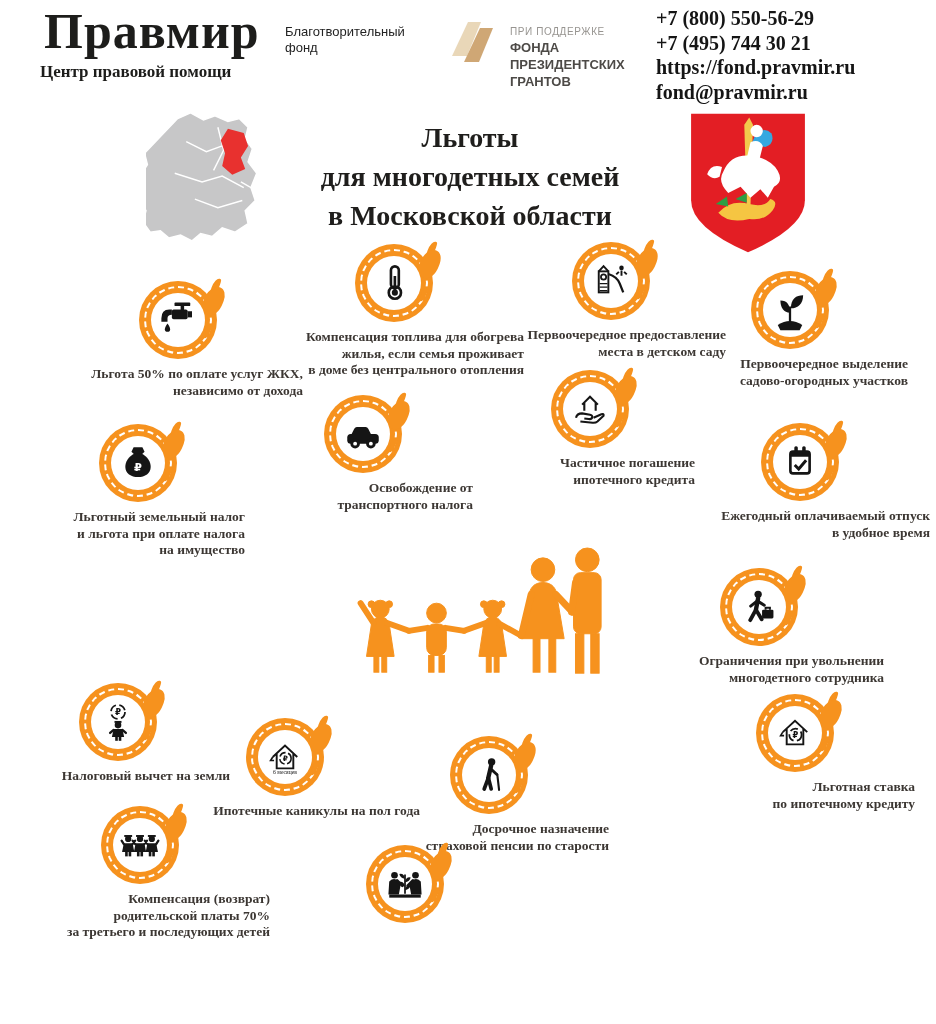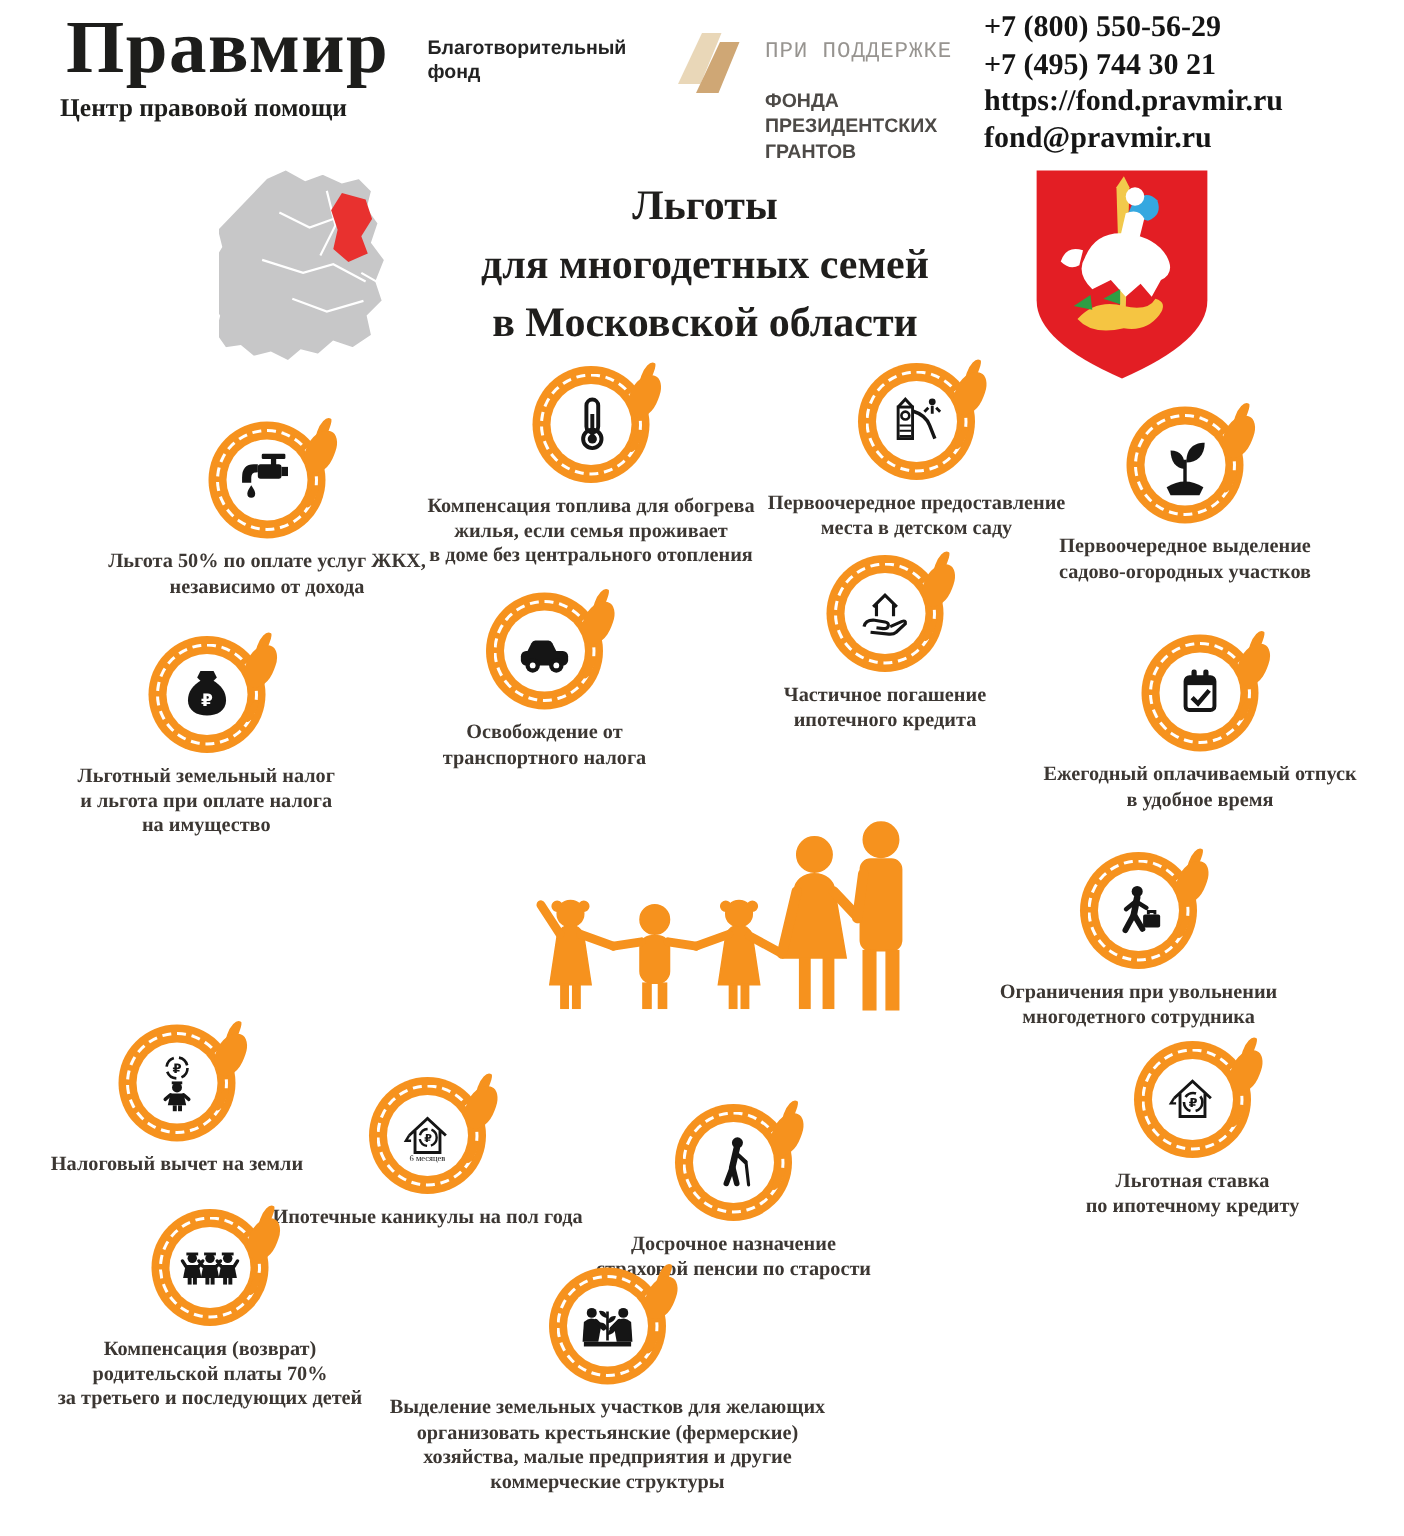--- a/index.html
+++ b/index.html
@@ -3,35 +3,35 @@
 <meta charset="utf-8">
 <style>
   html,body{margin:0;padding:0;background:#ffffff;}
   #canvas{position:relative;width:936px;height:1024px;background:#fff;overflow:hidden;
           font-family:"Liberation Serif",serif;color:#3c3733;}
 
   
   .brand-name{position:absolute;left:44px;top:2px;font-size:50px;font-weight:600;color:#1d1d1b;letter-spacing:1px;}
   .brand-sub{position:absolute;left:40px;top:62px;font-size:17px;font-weight:700;color:#1d1d1b;}
   .fund-label{position:absolute;left:285px;top:24px;font-family:"Liberation Sans",sans-serif;
-              font-size:13px;font-weight:700;color:#232323;white-space:pre-line;line-height:1.25;}
+              font-size:13px;font-weight:400;color:#232323;white-space:pre-line;line-height:1.25;}
   .grant{position:absolute;left:448px;top:14px;display:flex;gap:10px;}
   .grant-text{font-family:"Liberation Sans",sans-serif;padding-top:12px;}
-  .grant-pre{font-size:15px;color:#979490;letter-spacing:.6px;margin-bottom:16px;font-family:Liberation Mono, monospace;}
+  .grant-pre{font-size:10px;color:#979490;letter-spacing:.6px;margin-bottom:3px;}
   .grant-name{font-size:13px;font-weight:700;color:#4d4a47;line-height:1.3;white-space:pre-line;}
   .contacts{position:absolute;left:656px;top:6px;font-size:20px;font-weight:700;color:#151515;line-height:1.23;}
 
   
   .main-title{position:absolute;left:250px;top:118px;width:440px;text-align:center;
               font-size:28px;font-weight:700;color:#1f1e1c;line-height:1.4;white-space:pre-line;}
   .map-wrap{position:absolute;left:146px;top:110px;}
   .arms-wrap{position:absolute;left:686px;top:110px;}
 
   
-  .benefit{position:absolute;text-align:center;}
+  .benefit{position:absolute;text-align:right;}
   .badge{position:relative;width:78px;height:78px;margin:0 auto;}
   .ring{position:absolute;inset:0;background:#F6921E;border-radius:50%;}
   .ring::before{content:'';position:absolute;inset:5px;border:2px dashed #fff;border-radius:50%;}
   .smudge{position:absolute;right:-6px;top:5px;width:19px;height:30px;background:#F6921E;
           border-radius:60% 40% 55% 45%;transform:rotate(20deg);
           box-shadow:-3px -14px 0 -6px #F6921E, 5px 30px 0 -7px #F6921E;}
   .inner{position:absolute;inset:12px;background:#fff;border-radius:50%;
          display:flex;align-items:center;justify-content:center;}
   .glyph{width:42px;height:42px;}
   .caption{margin-top:7px;font-size:13.5px;font-weight:700;color:#3c3733;
@@ -413,19 +413,15 @@
           <circle cx="36" cy="14" r="3.8"></circle>
           <path d="M42 21 q-5 -5 -10 -1 l-3 5 2 11 h12 z"></path>
           <rect x="6" y="36" width="36" height="3.6"></rect>
           <path d="M24 18 q-5.5 -1 -6.5 -5.5 q5.5 -1 6.5 5.5 z M24 22 q5.5 -1 6.5 -5.5 q-5.5 -1 -6.5 5.5 z M24 27 q-5.5 -1 -6.5 -5.5 q5.5 -1 6.5 5.5 z M24 31 q5.5 -1 6.5 -5.5 q-5.5 -1 -6.5 5.5 z"></path>
         </g>
         <path d="M24 13 V35" stroke="#151515" stroke-width="2"></path>
         <path d="M15 20 L21 26 M33 20 L27 26" stroke="#151515" stroke-width="3" stroke-linecap="round"></path>
       </svg>
         </div>
     </div>
-    <div class="caption">Выделение земельных участков для желающих
-организовать крестьянские (фермерские)
-хозяйства, малые предприятия и другие
-коммерческие структуры</div>
   </div>
 
 </div>
 
 </body></html>

